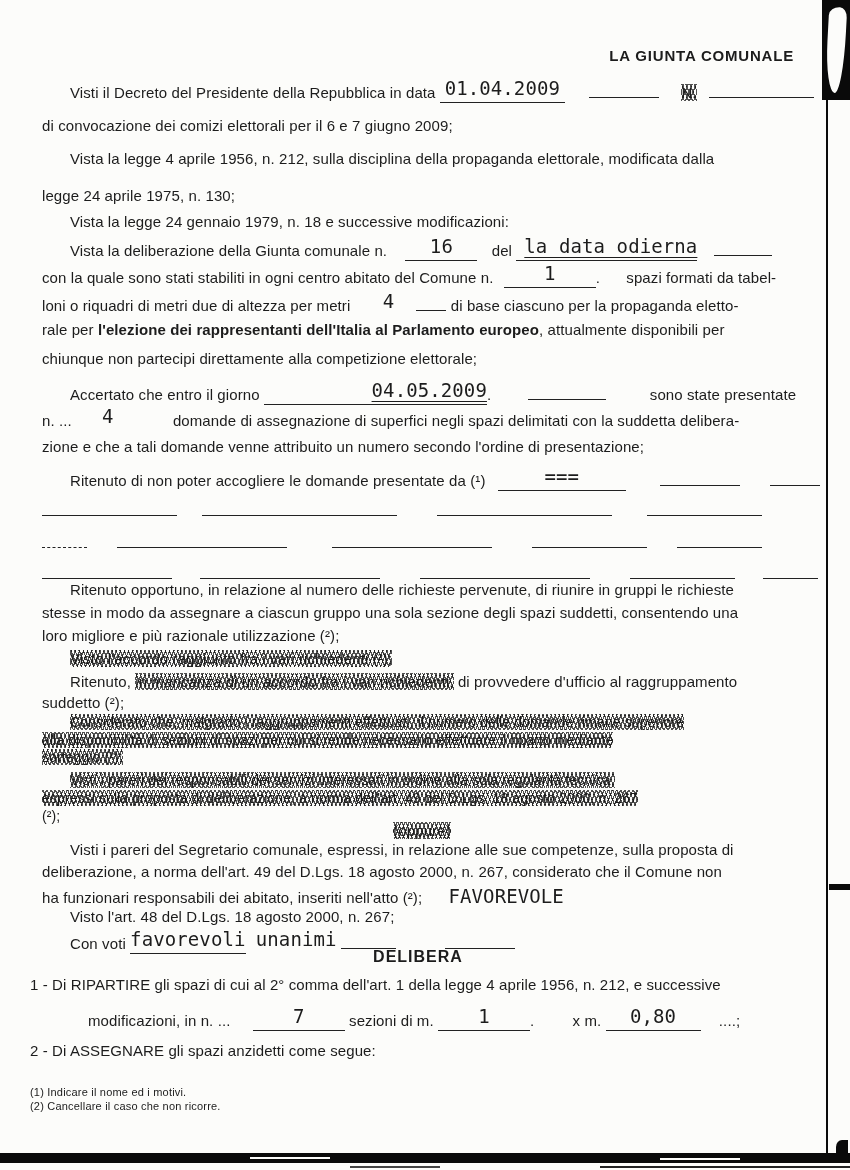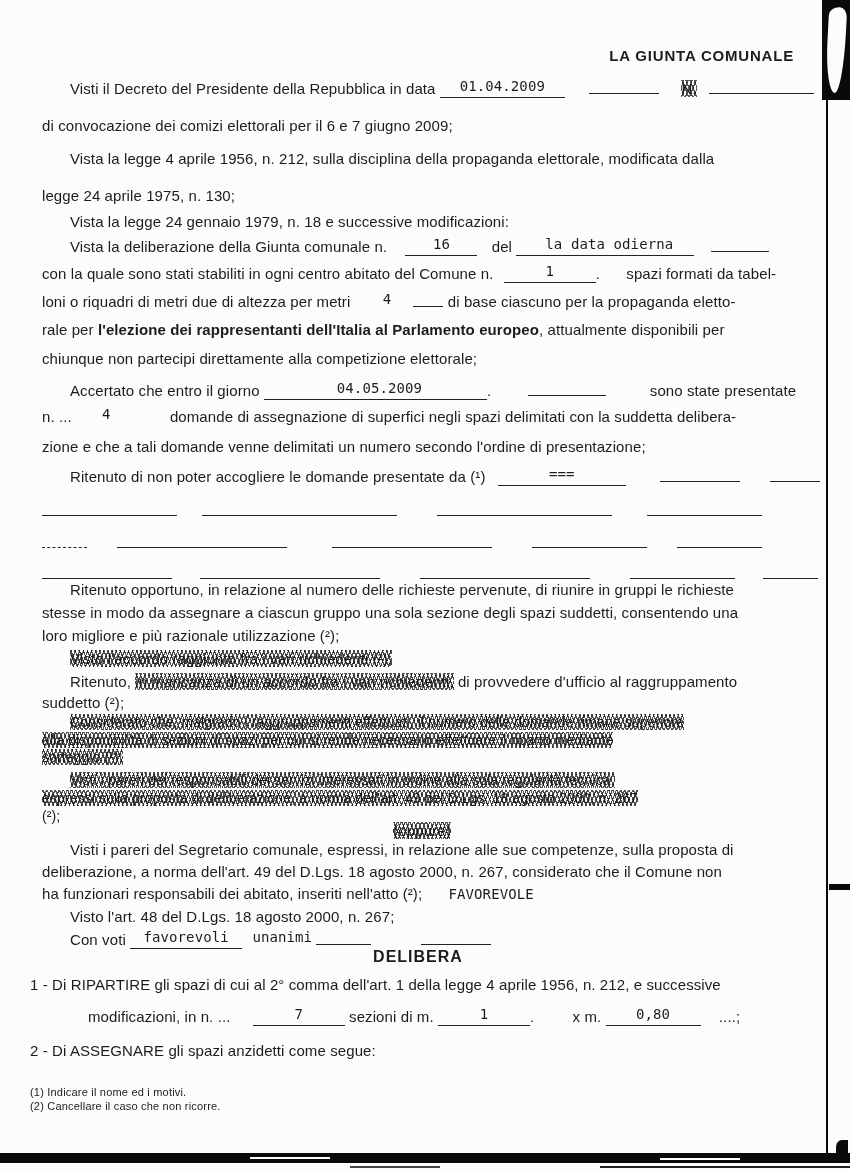--- a/index.html
+++ b/index.html
@@ -3,24 +3,24 @@
 <meta charset="utf-8">
 <style>
   html,body{margin:0;padding:0;background:#d9d9d9;}
   .page{position:relative;width:850px;height:1170px;background:#fcfcfa;overflow:hidden;
         font-family:"Liberation Sans",sans-serif;color:#1c1c1c;}
   .ln{position:absolute;left:42px;width:760px;font-size:15px;white-space:nowrap;letter-spacing:.1px;}
   .ind{padding-left:28px;}
   .items{left:30px;}
   .ctr{text-align:center;}
   .b{font-weight:bold;}
-  .mono{font-family:"DejaVu Sans Mono","Liberation Mono",monospace;font-size:14px;}
+  .mono{font-family:"DejaVu Sans Mono","Liberation Mono",monospace;font-size:19px;}
   .up{position:relative;top:-3px;}
   .uline{display:inline-block;border-bottom:1.4px solid #222;text-align:center;}
-  .tl{text-align:center;padding-left:8px;}
+  .tl{text-align:right;padding-left:8px;text-decoration:underline;}
   .bl{display:inline-block;border-bottom:1.4px solid #222;height:.85em;}
   .bld{display:inline-block;border-bottom:1.6px dashed #222;height:.85em;}
   .xstruck{background-image:
      repeating-linear-gradient(68deg,transparent 0 2.6px,rgba(15,15,15,.72) 2.6px 3.8px),
      repeating-linear-gradient(-68deg,transparent 0 2.6px,rgba(15,15,15,.72) 2.6px 3.8px);}
   .small{font-size:14px;}
   .title{position:absolute;left:42px;width:752px;text-align:right;font-weight:bold;
          font-size:15px;letter-spacing:.8px;}
   .delib{position:absolute;left:42px;width:752px;text-align:center;font-weight:bold;
          font-size:16px;letter-spacing:1px;}
@@ -96,21 +96,21 @@
     <span class="bl" style="width:78px;margin-left:32px"></span>
     <span style="margin-left:40px">sono state presentate</span>
   </div>
 
   <div class="ln" style="top:408px">
     <span>n. ...</span>
     <span class="up mono" style="margin-left:26px">4</span>
     <span style="margin-left:55px">domande di assegnazione di superfici negli spazi delimitati con la suddetta delibera-</span>
   </div>
 
-  <div class="ln" style="top:438px">zione e che a tali domande venne delimitati un numero secondo l'ordine di presentazione;</div>
+  <div class="ln" style="top:438px">zione e che a tali domande venne attribuito un numero secondo l'ordine di presentazione;</div>
 
   <div class="ln ind" style="top:468px">
     <span>Ritenuto di non poter accogliere le domande presentate da (¹)</span>
     <span class="uline" style="width:128px;margin-left:8px"><span class="up mono">===</span></span>
     <span class="bl" style="width:80px;margin-left:30px"></span>
     <span class="bl" style="width:50px;margin-left:26px"></span>
   </div>
 
   <div class="ln" style="top:502px">
     <span class="bl" style="width:135px"></span><span class="bl" style="width:195px;margin-left:25px"></span><span class="bl" style="width:175px;margin-left:40px"></span><span class="bl" style="width:115px;margin-left:35px"></span>

